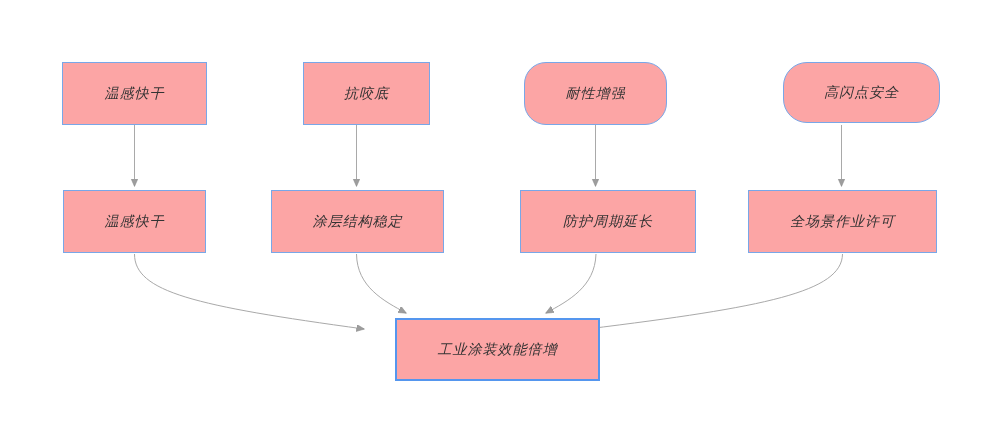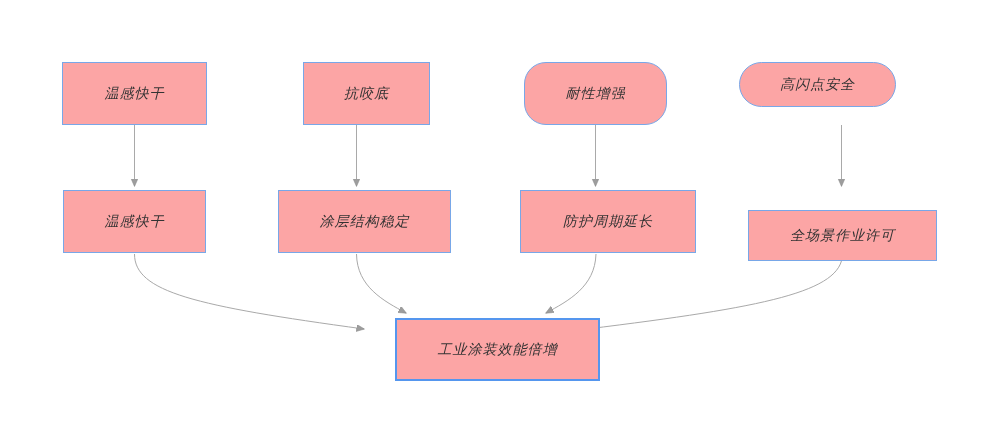--- a/index.html
+++ b/index.html
@@ -36,26 +36,26 @@
     text-align: center;
     font-style: italic;
   }
   .node.final {
     border: 2px solid #5596ee;
   }
   
   #n1 { left: 62px;  top: 62px;  width: 145px; height: 63px; }
   #n2 { left: 303px; top: 62px;  width: 127px; height: 63px; }
   #n3 { left: 524px; top: 62px;  width: 143px; height: 63px; border-radius: 22px; }
-  #n4 { left: 739px; top: 62px;  width: 157px; height: 45px; border-radius: 24px; }
+  #n4 { left: 783px; top: 62px;  width: 157px; height: 61px; border-radius: 24px; }
   
   #n5 { left: 63px;  top: 190px; width: 143px; height: 63px; }
-  #n6 { left: 278px; top: 190px; width: 173px; height: 63px; }
+  #n6 { left: 271px; top: 190px; width: 173px; height: 63px; }
   #n7 { left: 520px; top: 190px; width: 176px; height: 63px; }
-  #n8 { left: 748px; top: 190px; width: 189px; height: 51px; margin-top: 20px; }
+  #n8 { left: 748px; top: 190px; width: 189px; height: 63px; }
   
   #n9 { left: 395px; top: 318px; width: 205px; height: 63px; }
 </style>
 </head>
 <body>
 
 <div class="canvas">
 
   <svg class="edges" width="1000" height="431" viewBox="0 0 1000 431">
     <defs>

